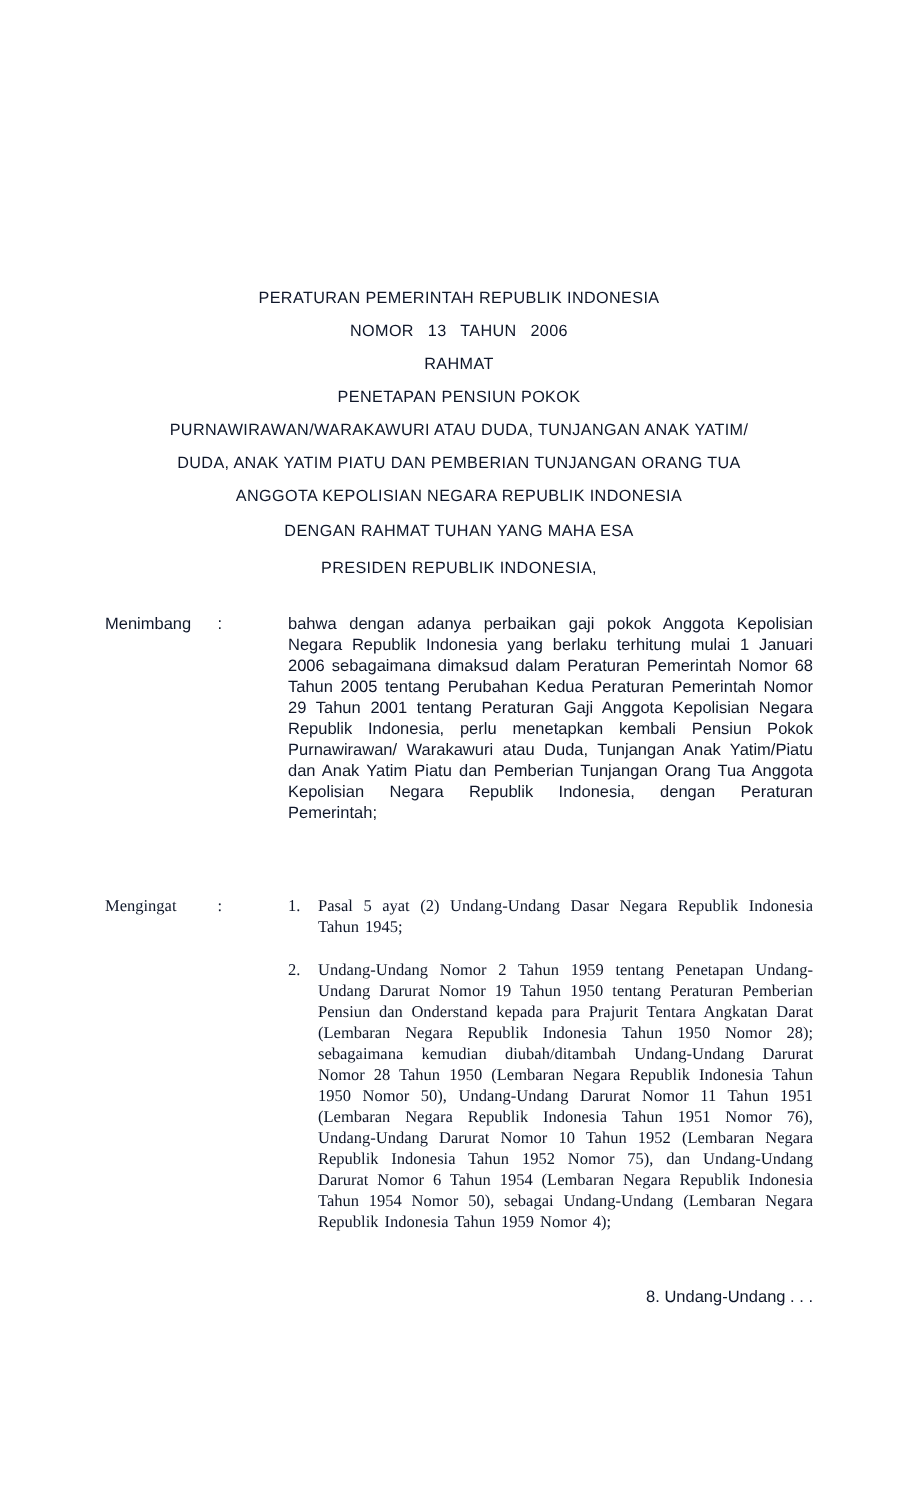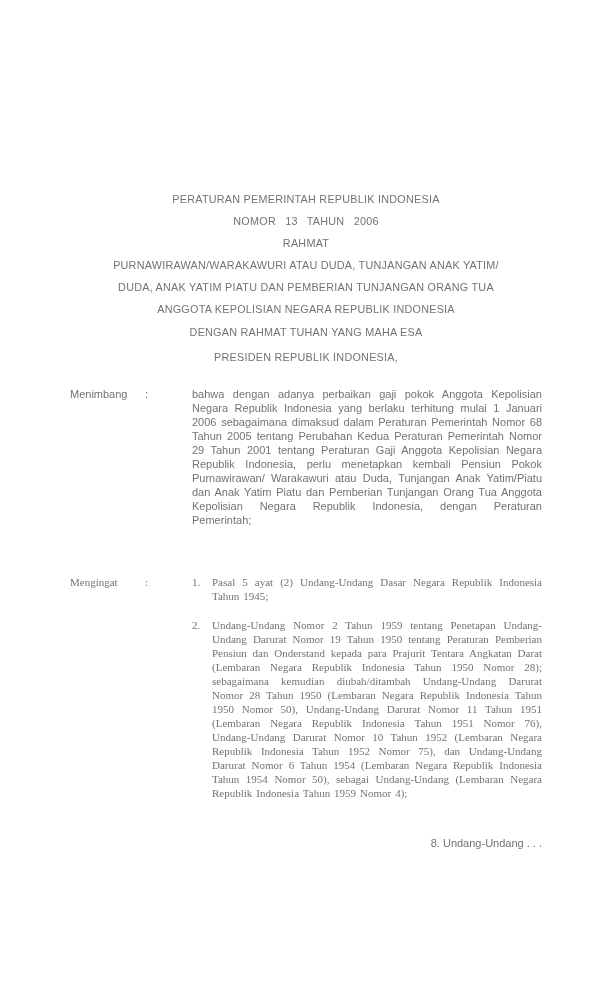--- a/index.html
+++ b/index.html
@@ -7,21 +7,21 @@
     padding: 0;
     background: #ffffff;
   }
   .page {
     position: relative;
     width: 612px;
     height: 920px;
     background: #ffffff;
     overflow: hidden;
     font-family: "Liberation Sans", sans-serif;
-    color: #737373;
+    color: #0f172a;
     box-sizing: border-box;
   }
   .content {
     position: absolute;
     left: 70px;
     top: 188px;
     width: 472px;
   }
   
   .doc-title {
@@ -96,20 +96,21 @@
 </head>
 <body>
 
 <div class="page">
   <div class="content">
 
     <div class="doc-title">
       <div class="title-line">PERATURAN PEMERINTAH REPUBLIK INDONESIA</div>
       <div class="title-line nomor-line">NOMOR 13 TAHUN 2006</div>
       <div class="title-line">RAHMAT</div>
+      <div class="title-line">PENETAPAN PENSIUN POKOK</div>
       <div class="title-line">PURNAWIRAWAN/WARAKAWURI ATAU DUDA, TUNJANGAN ANAK YATIM/</div>
       <div class="title-line">DUDA, ANAK YATIM PIATU DAN PEMBERIAN TUNJANGAN ORANG TUA</div>
       <div class="title-line">ANGGOTA KEPOLISIAN NEGARA REPUBLIK INDONESIA</div>
     </div>
 
     <div class="preamble">
       <div class="preamble-line">DENGAN RAHMAT TUHAN YANG MAHA ESA</div>
       <div class="preamble-line">PRESIDEN REPUBLIK INDONESIA,</div>
     </div>
 

